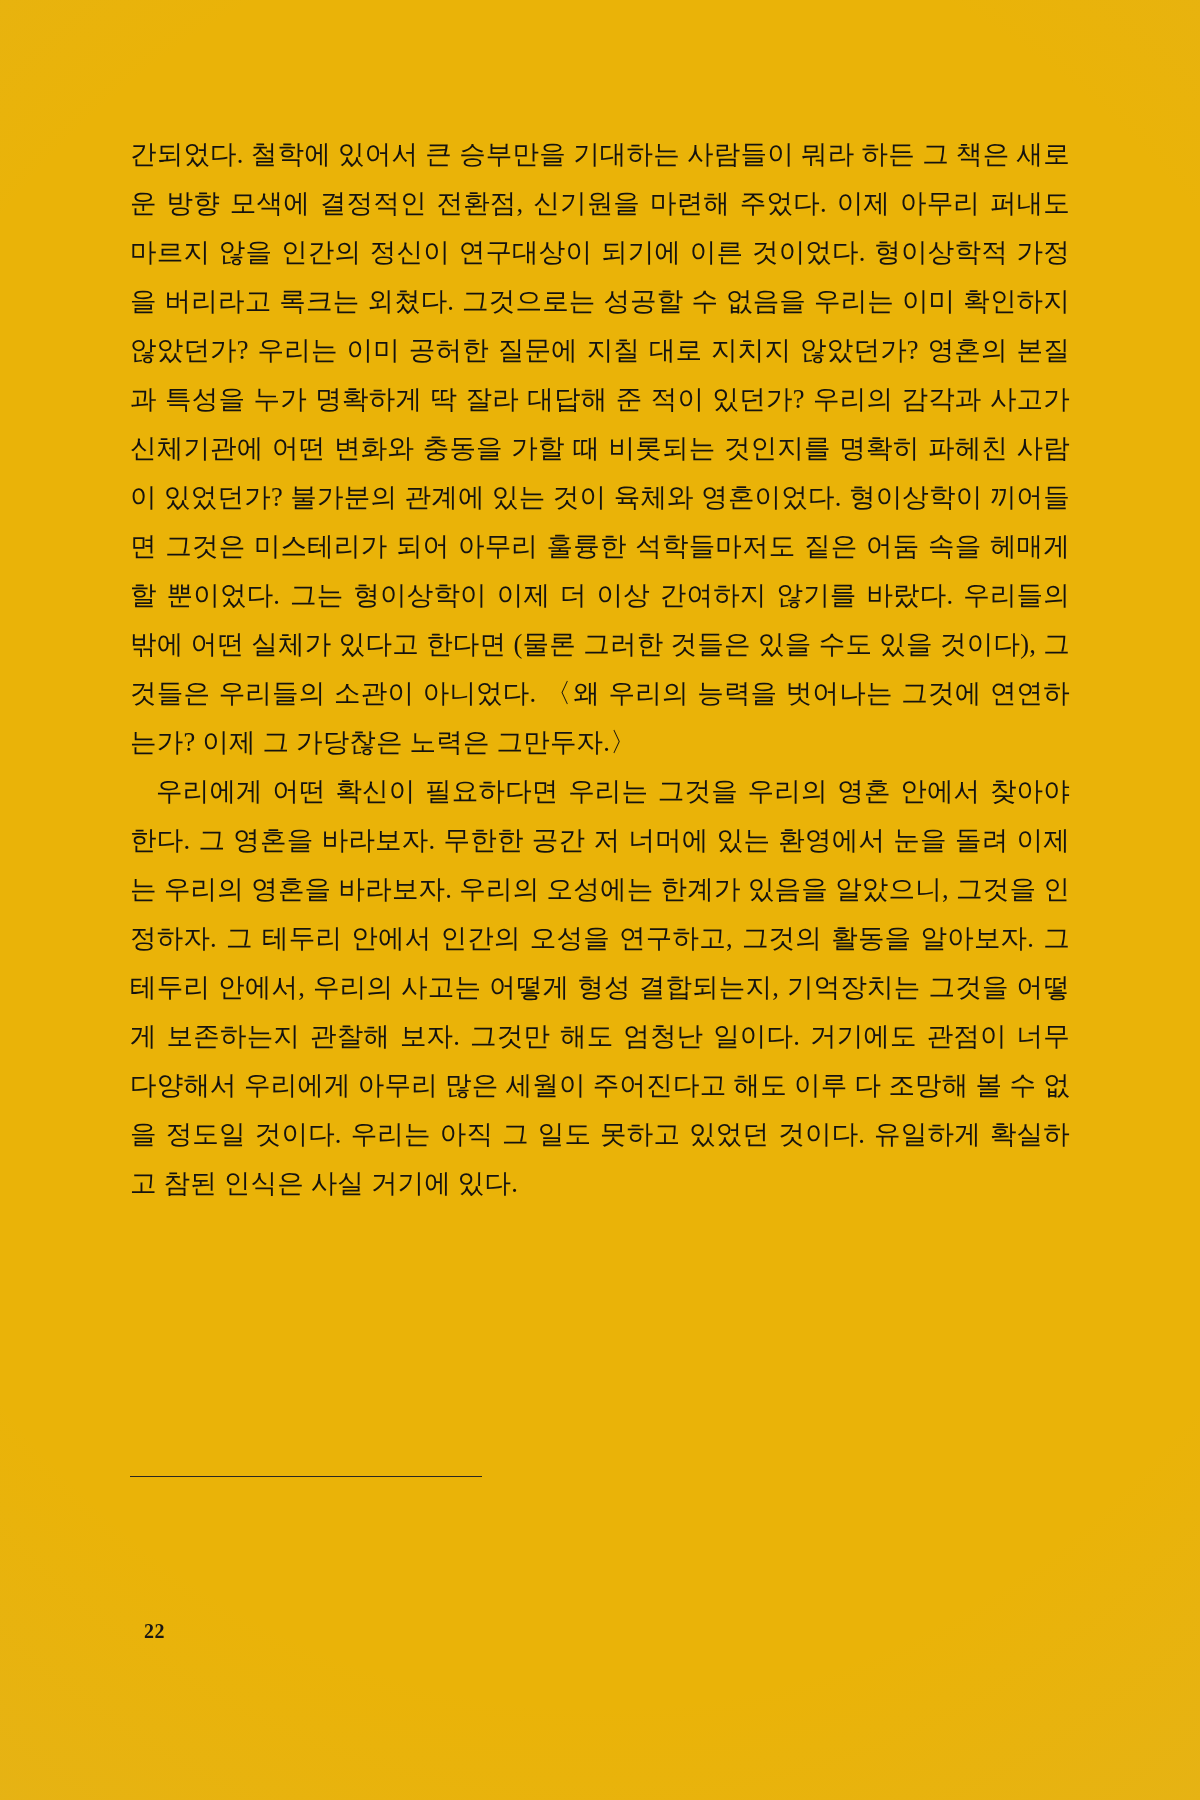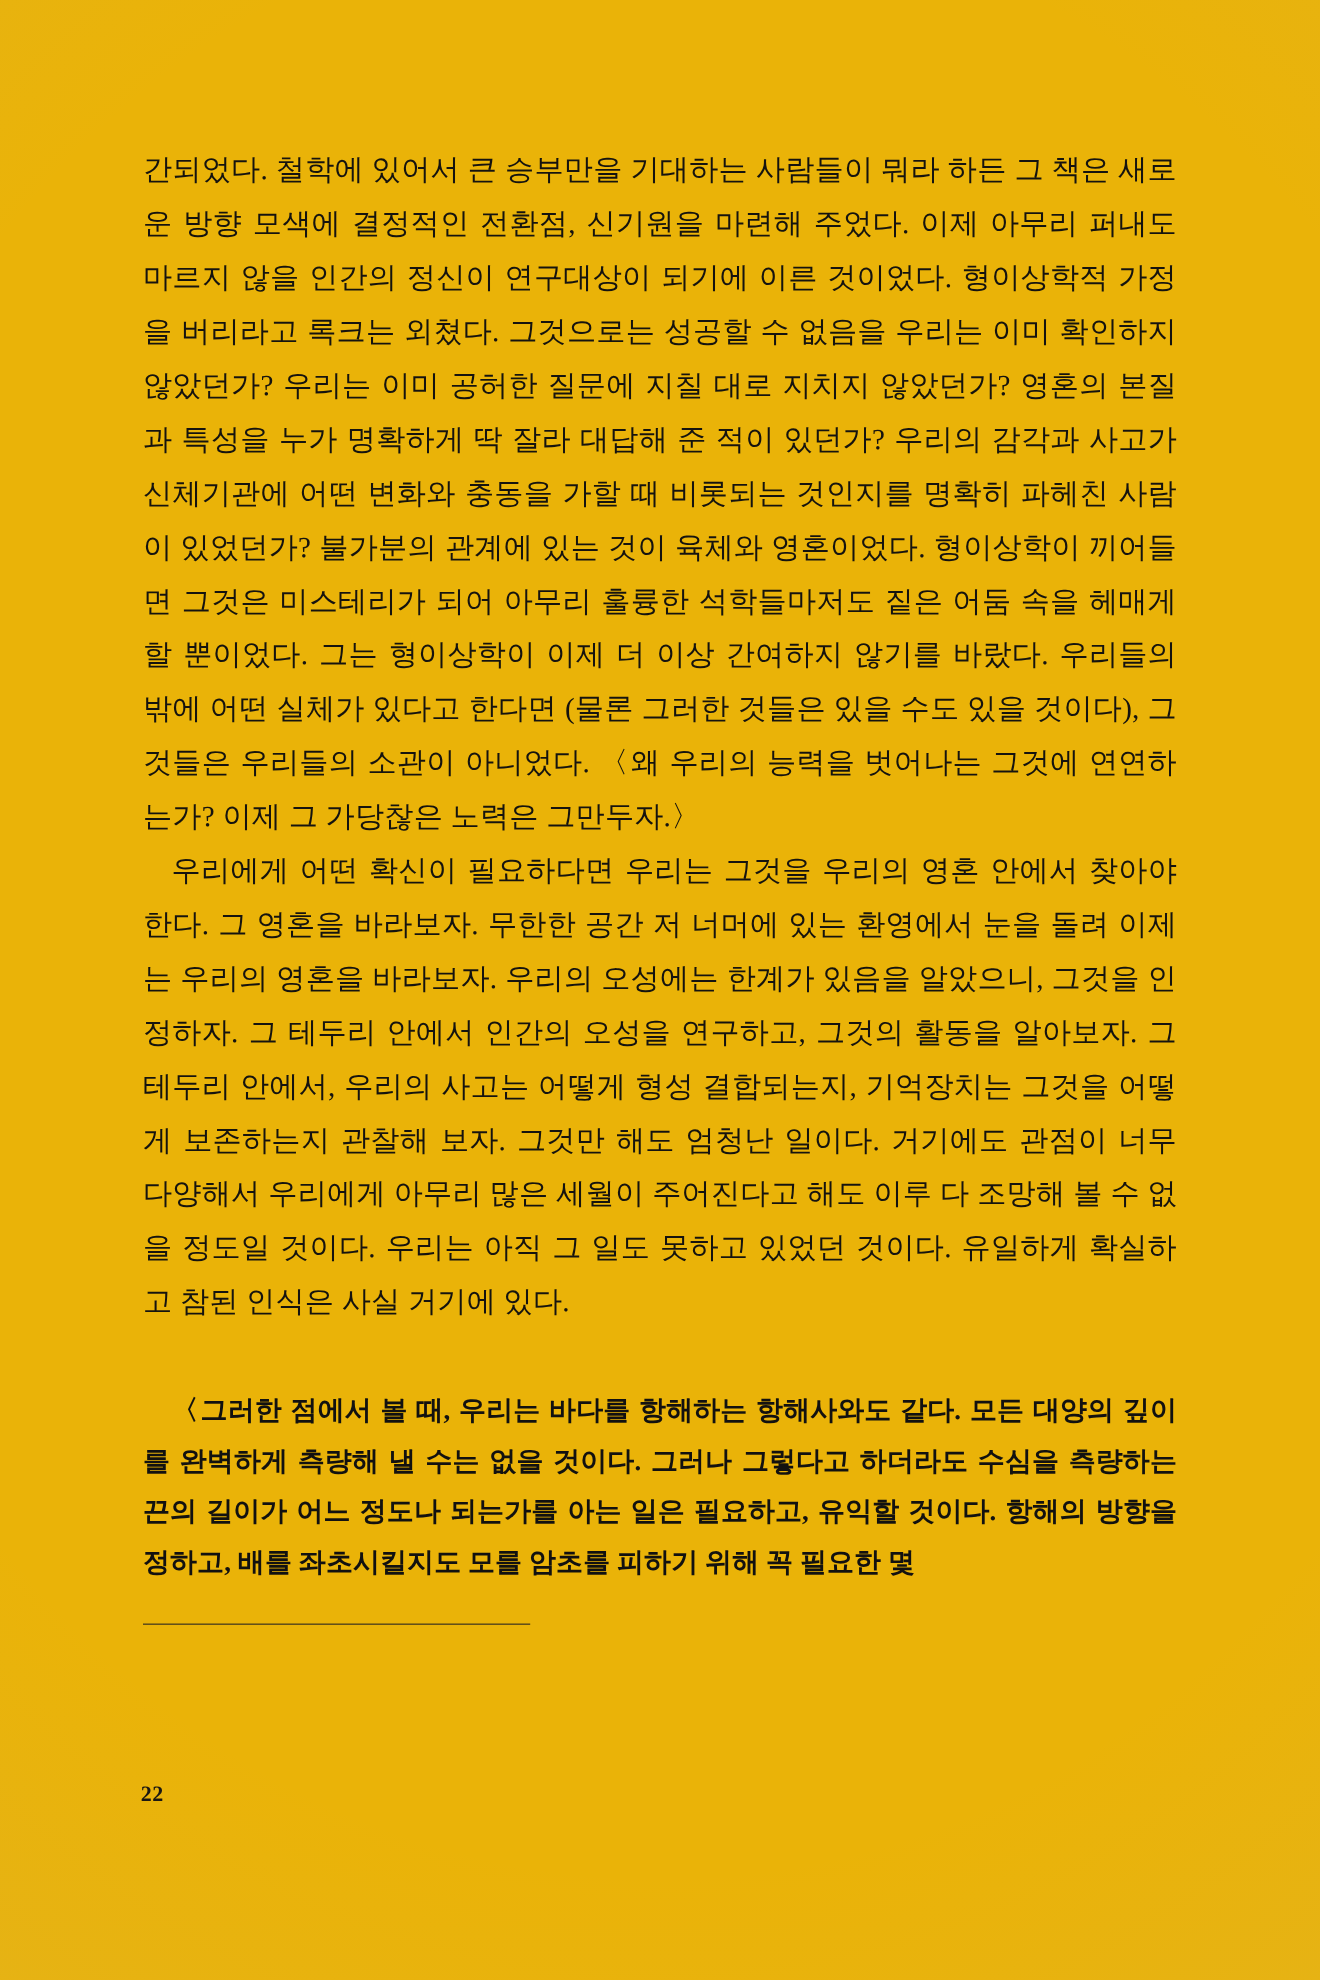--- a/index.html
+++ b/index.html
@@ -80,41 +80,40 @@
     letter-spacing: 0.2px;
   }
   .footnote .marker {
     font-weight: bold;
   }
   .footnote .ftext {
     font-weight: bold;
   }
   .page-number {
     position: absolute;
-    left: 128px;
+    left: 144px;
     top: 1620px;
     font-size: 20px;
     font-weight: bold;
     color: #1b1813;
     letter-spacing: 0.5px;
   }
 </style>
 </head>
 <body>
 
 <div class="page">
 
   <div class="content">
 
     <div class="body-text">
       <p class="cont">간되었다. 철학에 있어서 큰 승부만을 기대하는 사람들이 뭐라 하든 그 책은 새로운 방향 모색에 결정적인 전환점, 신기원을 마련해 주었다. 이제 아무리 퍼내도 마르지 않을 인간의 정신이 연구대상이 되기에 이른 것이었다. 형이상학적 가정을 버리라고 록크는 외쳤다. 그것으로는 성공할 수 없음을 우리는 이미 확인하지 않았던가? 우리는 이미 공허한 질문에 지칠 대로 지치지 않았던가? 영혼의 본질과 특성을 누가 명확하게 딱 잘라 대답해 준 적이 있던가? 우리의 감각과 사고가 신체기관에 어떤 변화와 충동을 가할 때 비롯되는 것인지를 명확히 파헤친 사람이 있었던가? 불가분의 관계에 있는 것이 육체와 영혼이었다. 형이상학이 끼어들면 그것은 미스테리가 되어 아무리 훌륭한 석학들마저도 짙은 어둠 속을 헤매게 할 뿐이었다. 그는 형이상학이 이제 더 이상 간여하지 않기를 바랐다. 우리들의 밖에 어떤 실체가 있다고 한다면 (물론 그러한 것들은 있을 수도 있을 것이다), 그것들은 우리들의 소관이 아니었다. 〈왜 우리의 능력을 벗어나는 그것에 연연하는가? 이제 그 가당찮은 노력은 그만두자.〉</p>
       <p class="indent">우리에게 어떤 확신이 필요하다면 우리는 그것을 우리의 영혼 안에서 찾아야 한다. 그 영혼을 바라보자. 무한한 공간 저 너머에 있는 환영에서 눈을 돌려 이제는 우리의 영혼을 바라보자. 우리의 오성에는 한계가 있음을 알았으니, 그것을 인정하자. 그 테두리 안에서 인간의 오성을 연구하고, 그것의 활동을 알아보자. 그 테두리 안에서, 우리의 사고는 어떻게 형성 결합되는지, 기억장치는 그것을 어떻게 보존하는지 관찰해 보자. 그것만 해도 엄청난 일이다. 거기에도 관점이 너무 다양해서 우리에게 아무리 많은 세월이 주어진다고 해도 이루 다 조망해 볼 수 없을 정도일 것이다. 우리는 아직 그 일도 못하고 있었던 것이다. 유일하게 확실하고 참된 인식은 사실 거기에 있다.</p>
     </div>
 
-    <div class="quote-block">〈그러한 점에서 볼 때, 우리는 바다를 항해하는 항해사와도 같다. 모든 대양의 깊이를 완벽하게 측량해 낼 수는 없을 것이다. 그러나 그렇다고 하더라도 수심을 측량하는 끈의 길이가 어느 정도나 되는가를 아는 일은 필요하고, 유익할 것이다. 항해의 방향을 정하고, 배를 좌초시킬지도 모를 암초를 피하기 위해 꼭 필요한 몇</div>
 
   </div>
 
   <div class="footnote-rule"></div>
 
 
   <div class="page-number">22</div>
 
 </div>
 

